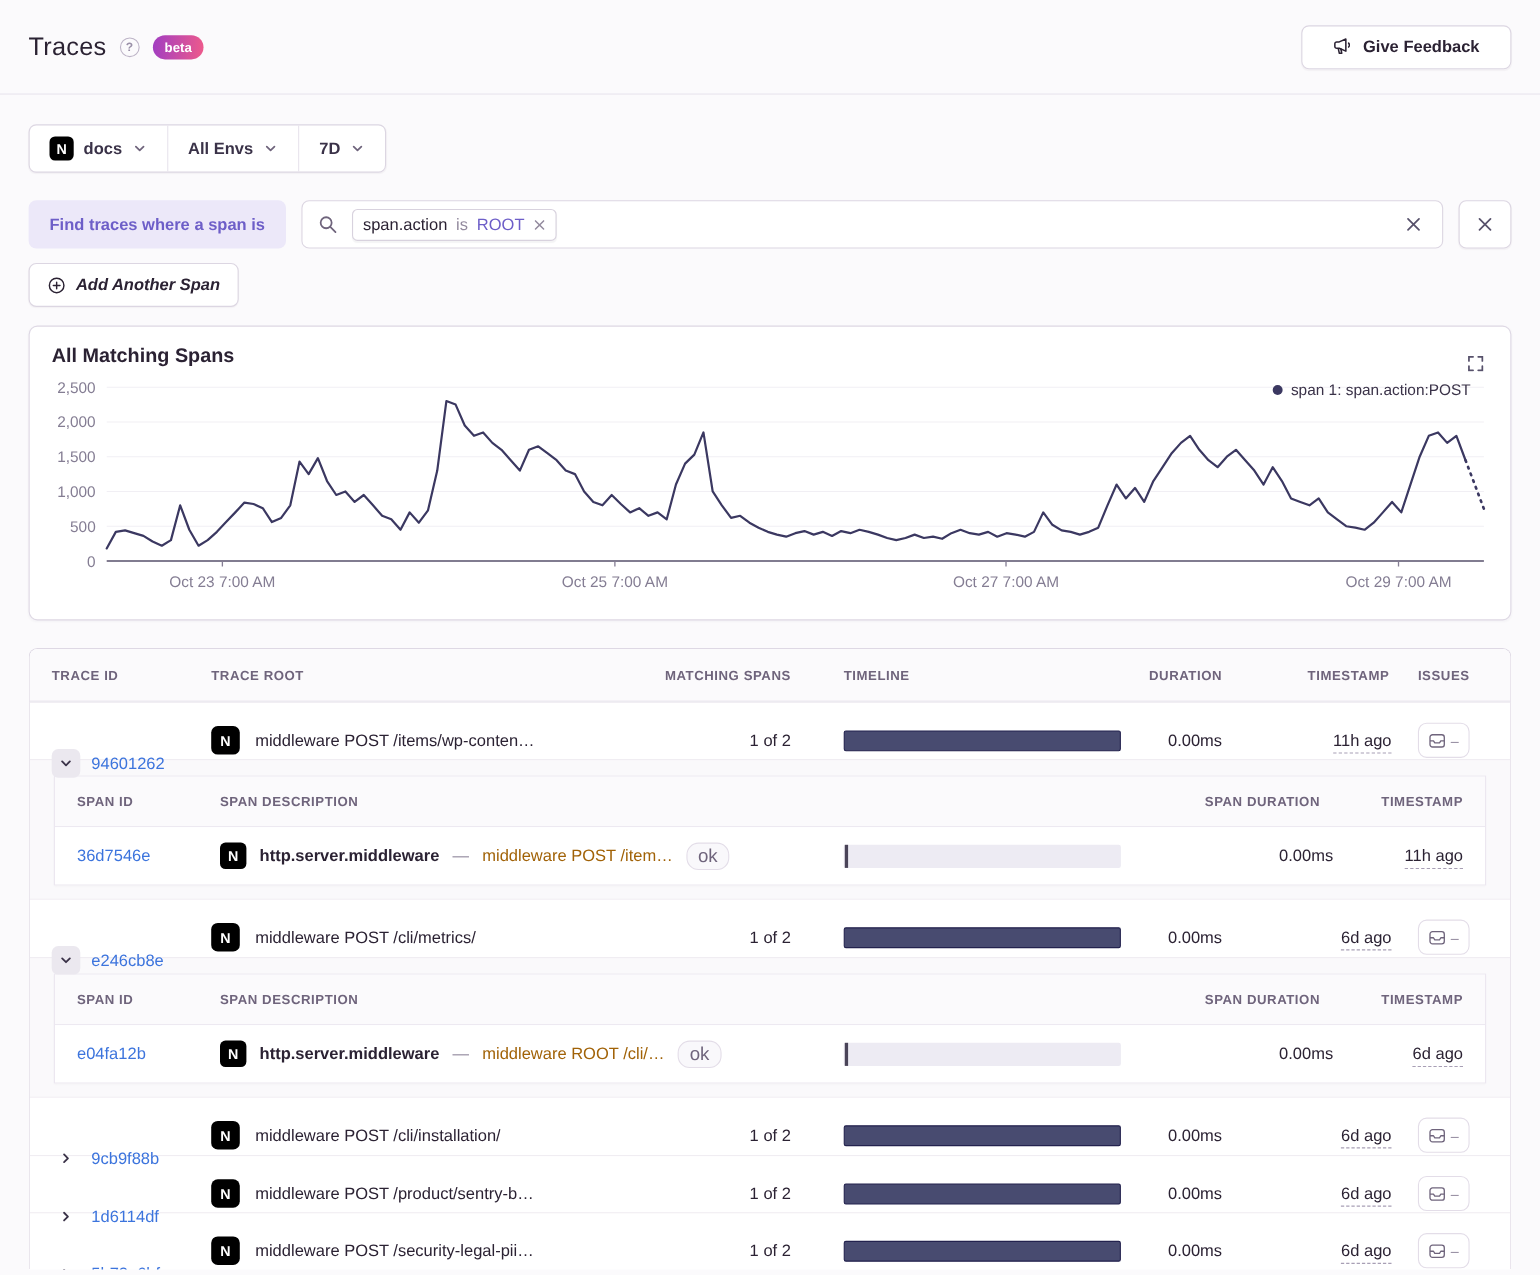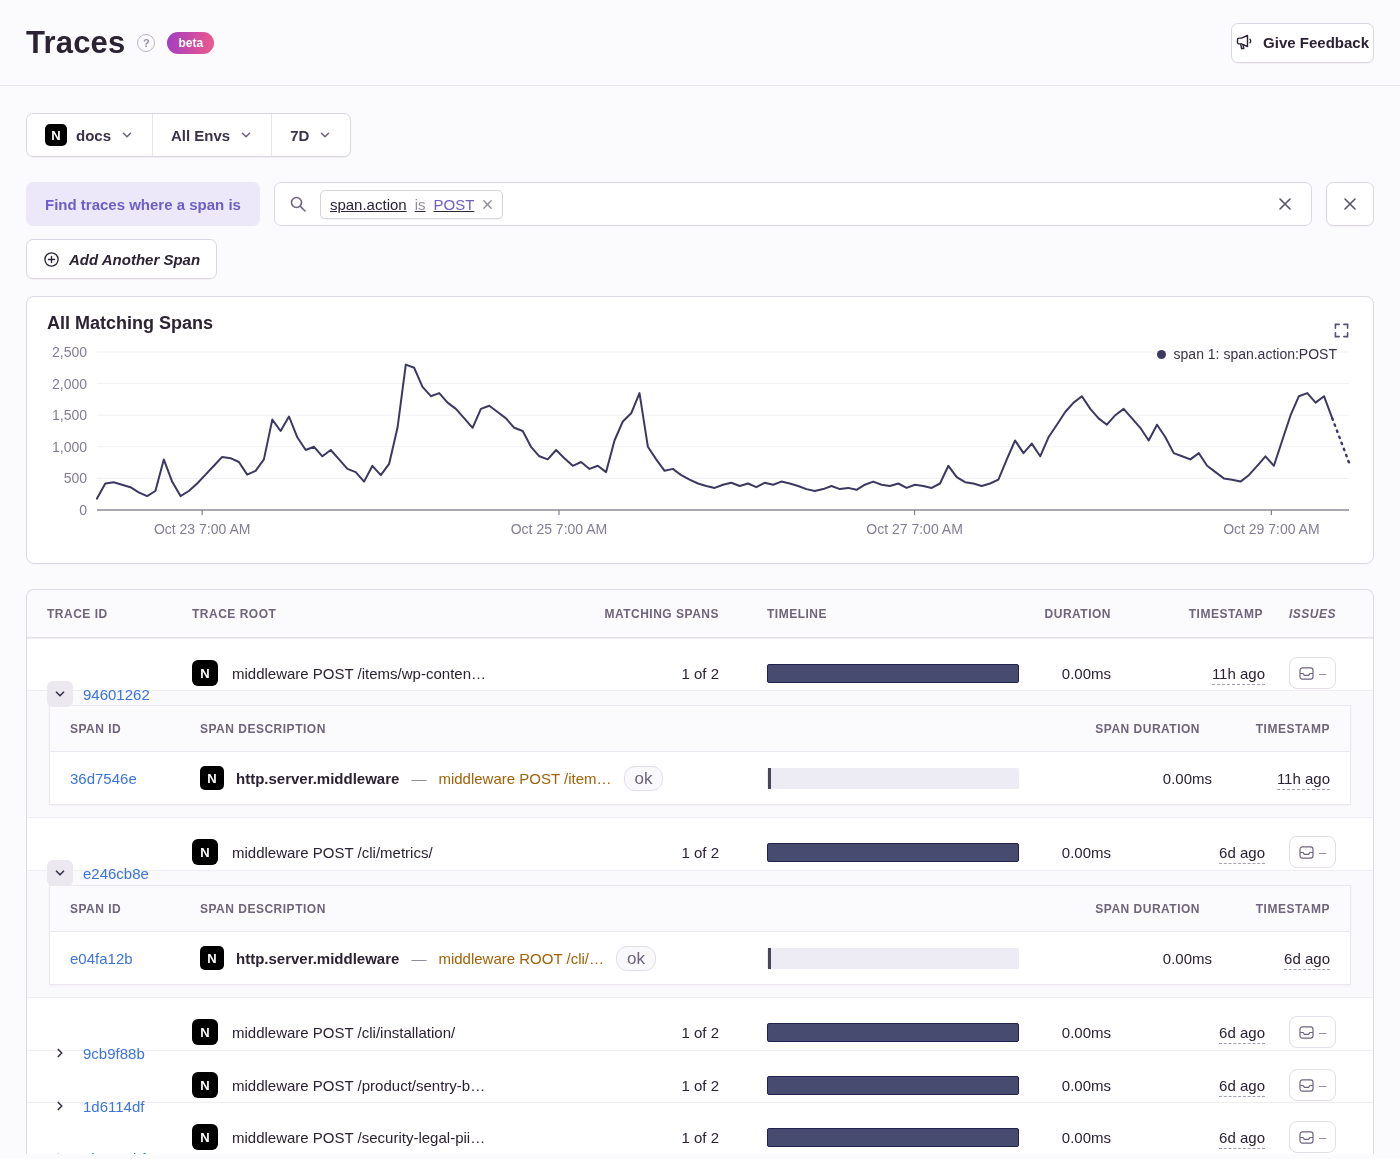--- a/index.html
+++ b/index.html
@@ -11,37 +11,37 @@
     font-size:15px;
   }
   .page { width:1400px; height:1159px; position:relative; }
 
   
   .app-header {
     height:86px; display:flex; align-items:center; justify-content:space-between;
     padding:0 26px; border-bottom:1px solid #E8E4ED; background:#FBFAFC;
   }
   .title-group { display:flex; align-items:center; gap:12px; }
-  .page-title { font-size:31px; font-weight:700; color:#2B2233; letter-spacing:.2px; }
+  .page-title { font-size:23px; font-weight:400; color:#2B2233; letter-spacing:.2px; }
   .help-dot {
     width:18px; height:18px; border-radius:50%; border:1.5px solid #BDB4C7;
     color:#9A90A8; font-size:11px; font-weight:700;
     display:flex; align-items:center; justify-content:center; cursor:pointer;
   }
   .beta-badge {
     background:linear-gradient(95deg,#A13DC2 0%,#EE5A8B 100%);
     color:#fff; font-size:12px; font-weight:700; padding:4px 11px; border-radius:20px;
   }
   .btn {
     display:inline-flex; align-items:center; gap:9px; background:#fff;
     border:1px solid #DCD6E2; border-radius:7px; color:#2B2233; font-weight:700;
     font-size:15px; cursor:pointer; font-family:inherit;
     box-shadow:0 1px 1px rgba(43,34,51,.04);
   }
-  .feedback-btn { height:40px; padding:0 4px; }
+  .feedback-btn { height:40px; padding:0 28px; }
 
   
   .main { padding:0 26px; }
   .filter-bar { margin-top:27px; display:inline-flex; height:44px; background:#fff;
     border:1px solid #DCD6E2; border-radius:7px; align-items:stretch;
     box-shadow:0 1px 1px rgba(43,34,51,.04); }
   .filter-seg { display:flex; align-items:center; gap:9px; padding:0 18px; cursor:pointer;
     font-weight:700; color:#3A3248; }
   .filter-seg + .filter-seg { border-left:1px solid #E8E4ED; }
   .n-logo {
@@ -56,21 +56,20 @@
     color:#6D5EC8; font-weight:700; white-space:nowrap;
   }
   .search-box {
     flex:1; display:flex; align-items:center; gap:13px; background:#fff;
     border:1px solid #DCD6E2; border-radius:7px; padding:0 14px;
   }
   .token {
     display:inline-flex; align-items:center; gap:8px; border:1px solid #D8D2DE;
     border-radius:5px; padding:5px 9px; background:#fff; cursor:pointer;
     box-shadow:0 1px 1px rgba(43,34,51,.05);
-    text-decoration:underline;
   }
   .token .t-key { color:#2B2233; font-weight:400; }
   .token .t-op { color:#938A9E; }
   .token .t-val { color:#6D5EC8; }
   .search-spacer { flex:1; }
   .icon-btn { background:none; border:none; cursor:pointer; display:flex; align-items:center; padding:4px; }
   .square-btn {
     width:48px; background:#fff; border:1px solid #DCD6E2; border-radius:7px;
     display:flex; align-items:center; justify-content:center; cursor:pointer;
     box-shadow:0 1px 1px rgba(43,34,51,.04);
@@ -94,21 +93,21 @@
     margin-top:25px; background:#fff; border:1px solid #DED8E4; border-bottom:none;
     border-radius:8px 8px 0 0; overflow:hidden;
   }
   .tgrid { display:grid; grid-template-columns:145px 1fr 150px 292px 100px 152px 78px; align-items:center; padding:0 20px; }
   .thead {
     height:48px; background:#FBFAFC; border-bottom:1px solid #E4DFE9;
     font-size:12px; font-weight:700; letter-spacing:.5px; color:#6F647C;
   }
   .h-right { text-align:right; padding-right:12px; }
   .h-timeline { padding-left:36px; }
-  .h-issues { padding-left:14px;font-style:italic; }
+  .h-issues { padding-left:14px; }
   .trow { height:52px; border-top:1px solid #F0EDF2; background:#fff; }
   .trow:first-of-type { border-top:none; }
   .c-id { display:flex; align-items:center; gap:10px;margin-top:42px; }
   .chev-box {
     width:26px; height:26px; border-radius:6px; background:#EBE8EF; border:none; cursor:pointer;
     display:flex; align-items:center; justify-content:center; color:#3A3248; flex:none;
   }
   .chev-plain { width:26px; height:26px; background:none; border:none; cursor:pointer;
     display:flex; align-items:center; justify-content:center; color:#3A3248; flex:none; }
   .link { color:#3C74DD; text-decoration:none; cursor:pointer; }
@@ -208,21 +207,21 @@
       <div class="search-box">
         <span>
           <svg width="18" height="18" viewBox="0 0 18 18" fill="none" stroke="#6F647C" stroke-width="1.6" stroke-linecap="round">
             <circle cx="7.5" cy="7.5" r="5"></circle>
               <path d="M11.5 11.5L16 16"></path>
           </svg>
         </span>
         <span class="token">
           <span class="t-key">span.action</span>
           <span class="t-op">is</span>
-          <span class="t-val">POST</span>
+          <span class="t-val">ROOT</span>
           <span>
             <svg width="11" height="11" viewBox="0 0 12 12" fill="none" stroke="#938A9E" stroke-width="1.5" stroke-linecap="round">
                 <path d="M2 2l8 8M10 2l-8 8"></path>
               </svg>
           </span>
         </span>
         <span class="search-spacer"></span>
         <button class="icon-btn">
           <svg width="16" height="16" viewBox="0 0 16 16" fill="none" stroke="#57516B" stroke-width="1.6" stroke-linecap="round">
               <path d="M3 3l10 10M13 3L3 13"></path>

